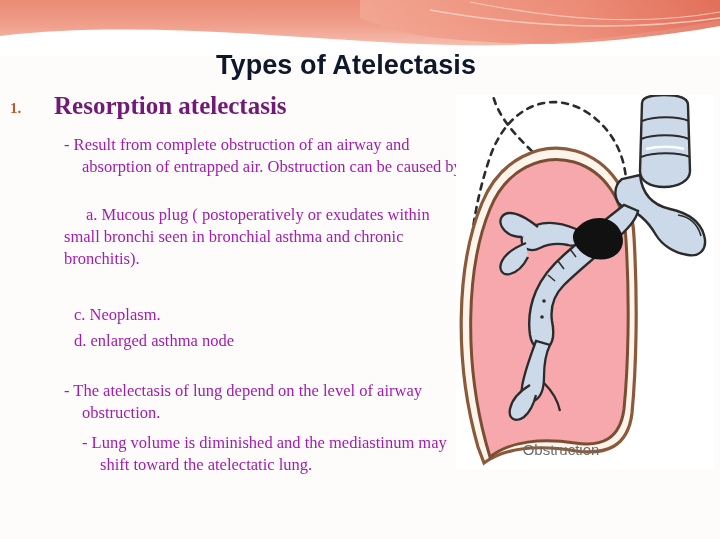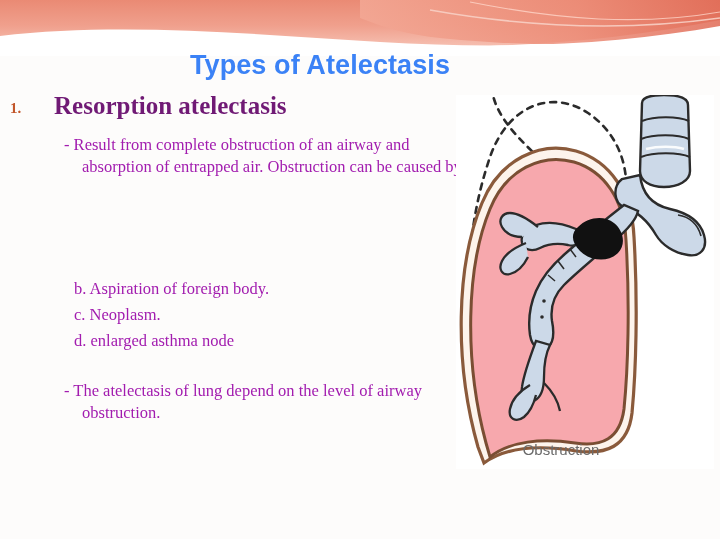--- a/index.html
+++ b/index.html
@@ -26,23 +26,24 @@
   #header-band svg { display: block; }
 
   
   #slide-title {
     position: absolute;
     left: 0; top: 50px;
     width: 640px;
     text-align: center;
     font-size: 27px;
     font-weight: bold;
-    color: #3b82f6;
+    color: #0f172a;
     letter-spacing: 0.1px;
     font-family: "Liberation Sans", sans-serif;
+    padding-left: 26px;
   }
 
   
   #content-column {
     position: absolute;
     left: 0; top: 92px;
     width: 455px;
     height: 440px;
   }
 
@@ -176,29 +177,30 @@
 
 <div id="content-column">
 
   <div id="heading-row">
     <span id="list-number">1.</span>
     <span id="heading-text">Resorption atelectasis</span>
   </div>
 
   <div class="body-block" id="para-intro">-   Result from complete obstruction of an airway and absorption of entrapped air. Obstruction can be caused by:</div>
 
-
-  <div class="body-block" id="item-b">b. Aspiration of foreign body.</div>
+  <div class="body-block" id="item-a">a.  Mucous plug ( postoperatively or exudates within small bronchi seen in bronchial asthma and chronic bronchitis).</div>
+
 
   <div class="body-block" id="item-c">c. Neoplasm.</div>
 
   <div class="body-block" id="item-d">d. enlarged asthma node</div>
 
   <div class="body-block" id="para-involvement">-   The atelectasis of lung depend on the level of airway obstruction.</div>
 
+  <div class="body-block" id="para-volume">-   Lung volume is diminished and the mediastinum may shift toward the atelectatic lung.</div>
 </div>
 
 <div id="figure-panel">
   <svg width="258" height="374" viewBox="0 0 258 374" xmlns="http://www.w3.org/2000/svg">
 
     <rect x="0" y="0" width="258" height="374" fill="#ffffff"></rect>
 
     <path d="M112,88 C72,54 46,30 38,4 C34,-8 40,-16 52,-14" fill="none" stroke="#2b2b2b" stroke-width="2.6" stroke-dasharray="6 6" stroke-linecap="round"></path>
     <path d="M40,330 C6,250 4,150 34,62 C52,10 96,-6 132,18 C162,38 176,74 168,112" fill="none" stroke="#2b2b2b" stroke-width="2.6" stroke-dasharray="6 6" stroke-linecap="round"></path>
 

